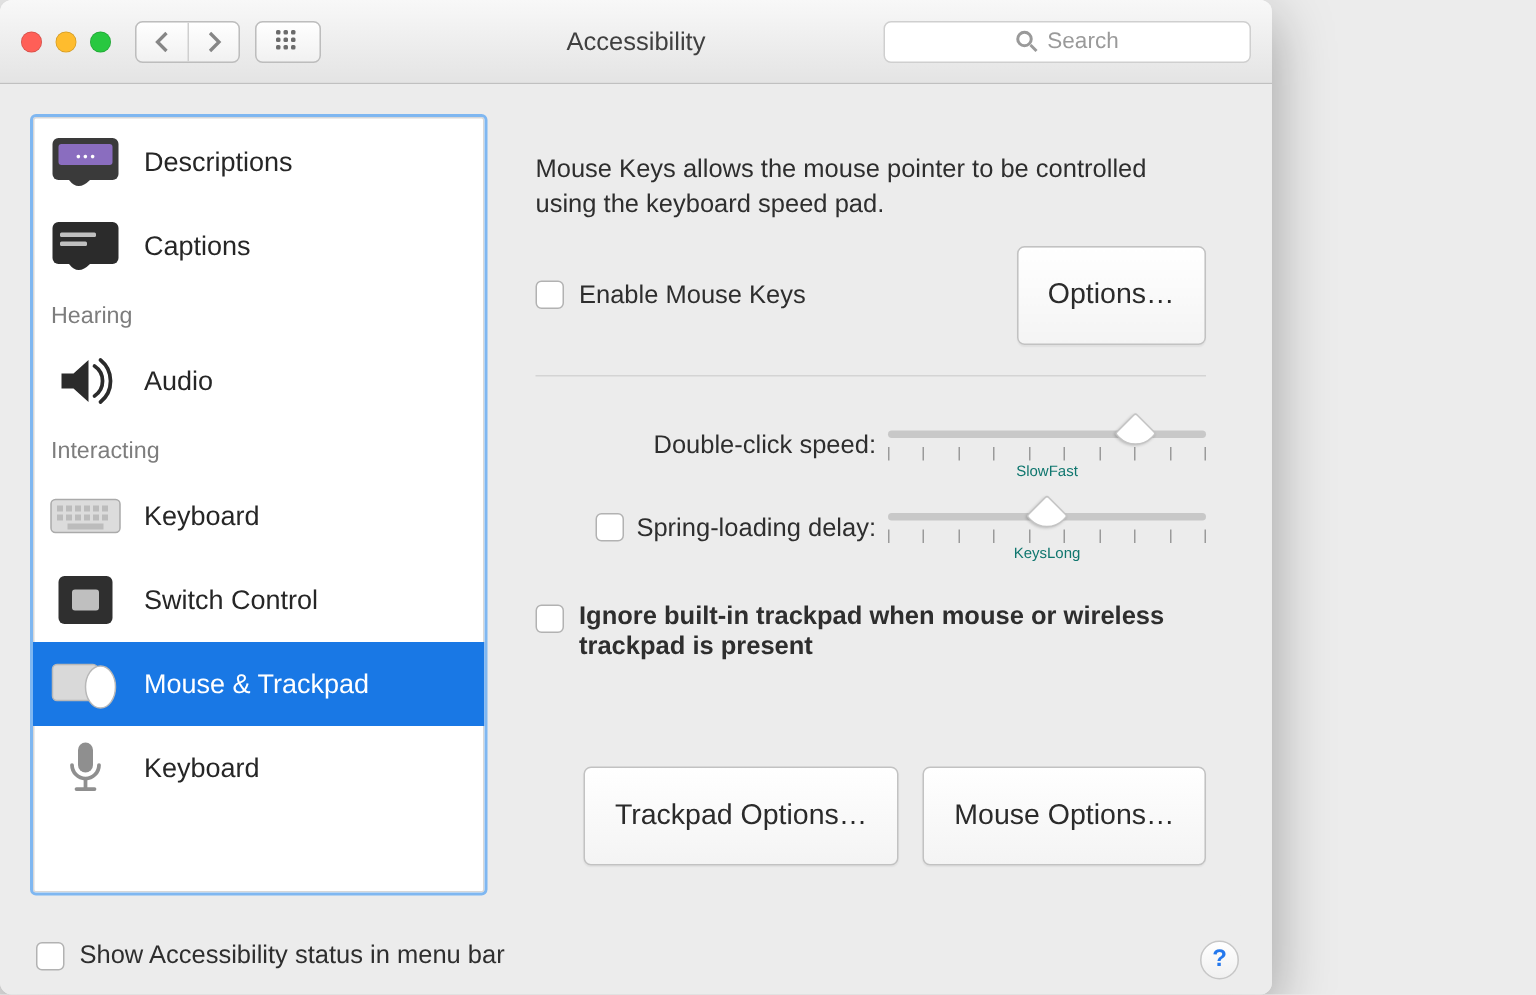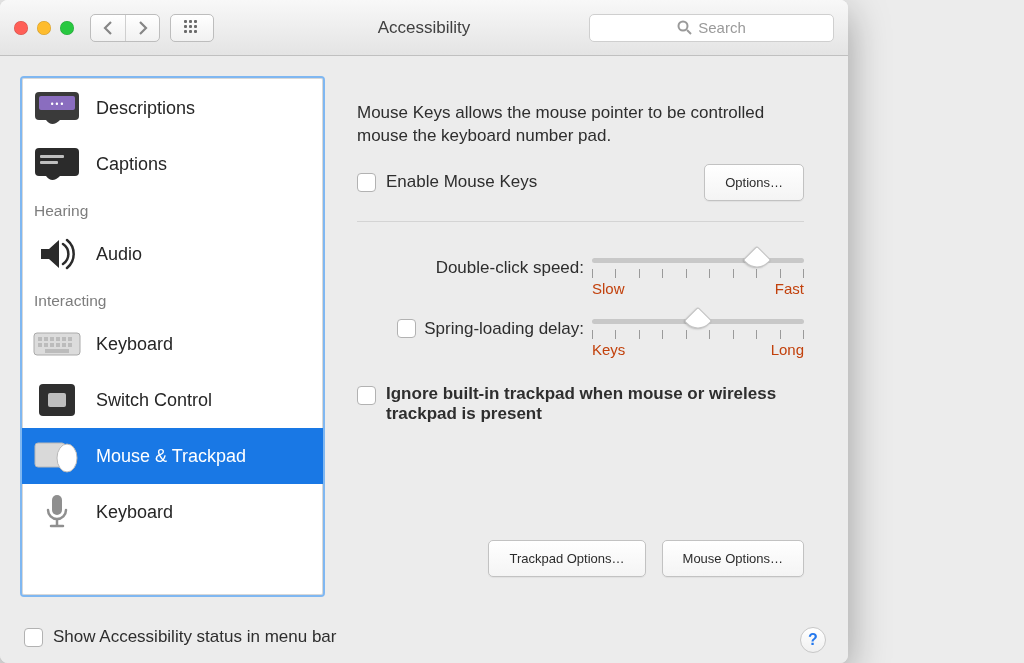--- a/index.html
+++ b/index.html
@@ -93,40 +93,40 @@
     display:flex; flex-direction:column;
   }
   .desc { line-height:1.35; }
   .row { display:flex; align-items:center; margin-top:16px; }
   .checkbox {
     width:19px; height:19px; border:1px solid #b2b2b2; border-radius:4px; background:#fff;
     margin-right:10px; flex-shrink:0;
   }
   .btn {
     border:1px solid #c2c2c2; border-radius:5px; background:linear-gradient(#ffffff,#f4f4f4);
-    padding:10px 20px; font-size:13px; color:#2b2b2b; box-shadow:0 1px 1px rgba(0,0,0,.05);
+    padding:21px 20px; font-size:19px; color:#2b2b2b; box-shadow:0 1px 1px rgba(0,0,0,.05);
   }
   .divider { border:none; border-top:1px solid #d4d4d4; margin:20px 0 14px; }
   .slider-row { display:flex; align-items:flex-start; margin-top:22px; }
   .slider-row .lbl { min-width:235px; text-align:right; padding-right:8px; padding-top:0;}
   .slider-wrap { flex:1; }
   .track {
     position:relative; height:5px; background:#c8c8c8; border-radius:3px;
   }
   .track .thumb {
     position:absolute; top:-8px; width:20px; height:20px; background:#fff; border:1px solid #c4c4c4;
     border-radius:2px; transform:translateX(-50%) rotate(45deg);
     box-shadow:0 1px 2px rgba(0,0,0,.2);
     border-bottom-right-radius:16px 16px;
   }
   
   .track .thumb::after{ content:""; }
   .ticks { display:flex; justify-content:space-between; margin-top:6px;}
   .ticks span { width:1px; height:9px; background:#9a9a9a; display:block;}
-  .ends { display:flex; justify-content:space-between; font-size:15px; color:#c2410c; margin-top:2px;}
+  .ends { display:flex; justify-content:center; font-size:10px; color:#0f766e; margin-top:2px;}
   .check-row { display:flex; align-items:flex-start; margin-top:26px; }
   .check-row .checkbox { margin-top:2px; }
   .bottom-buttons { margin-top:auto; display:flex; justify-content:flex-end; gap:16px; padding-top:28px; padding-bottom:6px;}
   
   .footer {
     height:46px; display:flex; align-items:center; padding:0 24px 6px; font-size:17px; color:#2e2e2e;
     position:relative;
   }
   .footer .checkbox { margin-right:10px;}
   .help {
@@ -268,21 +268,21 @@
               <path d="M6 18 a9 9 0 0 0 18 0" stroke="#8f8f8f" stroke-width="2.5" fill="none" stroke-linecap="round"></path>
               <line x1="15" y1="27" x2="15" y2="34" stroke="#8f8f8f" stroke-width="2.5"></line>
               <line x1="9" y1="34" x2="21" y2="34" stroke="#8f8f8f" stroke-width="2.5" stroke-linecap="round"></line>
             </svg>
         </span>
         <span>Keyboard</span>
       </div>
     </div>
 
     <div class="panel">
-      <div class="desc">Mouse Keys allows the mouse pointer to be controlled mouse the keyboard number pad.</div>
+      <div class="desc">Mouse Keys allows the mouse pointer to be controlled using the keyboard speed pad.</div>
 
       <div class="row" style="justify-content:space-between;align-items:center;">
         <div style="display:flex; align-items:center;">
           <div class="checkbox"></div>
           <span>Enable Mouse Keys</span>
         </div>
         <button class="btn">Options…</button>
       </div>
 
       <hr class="divider">

